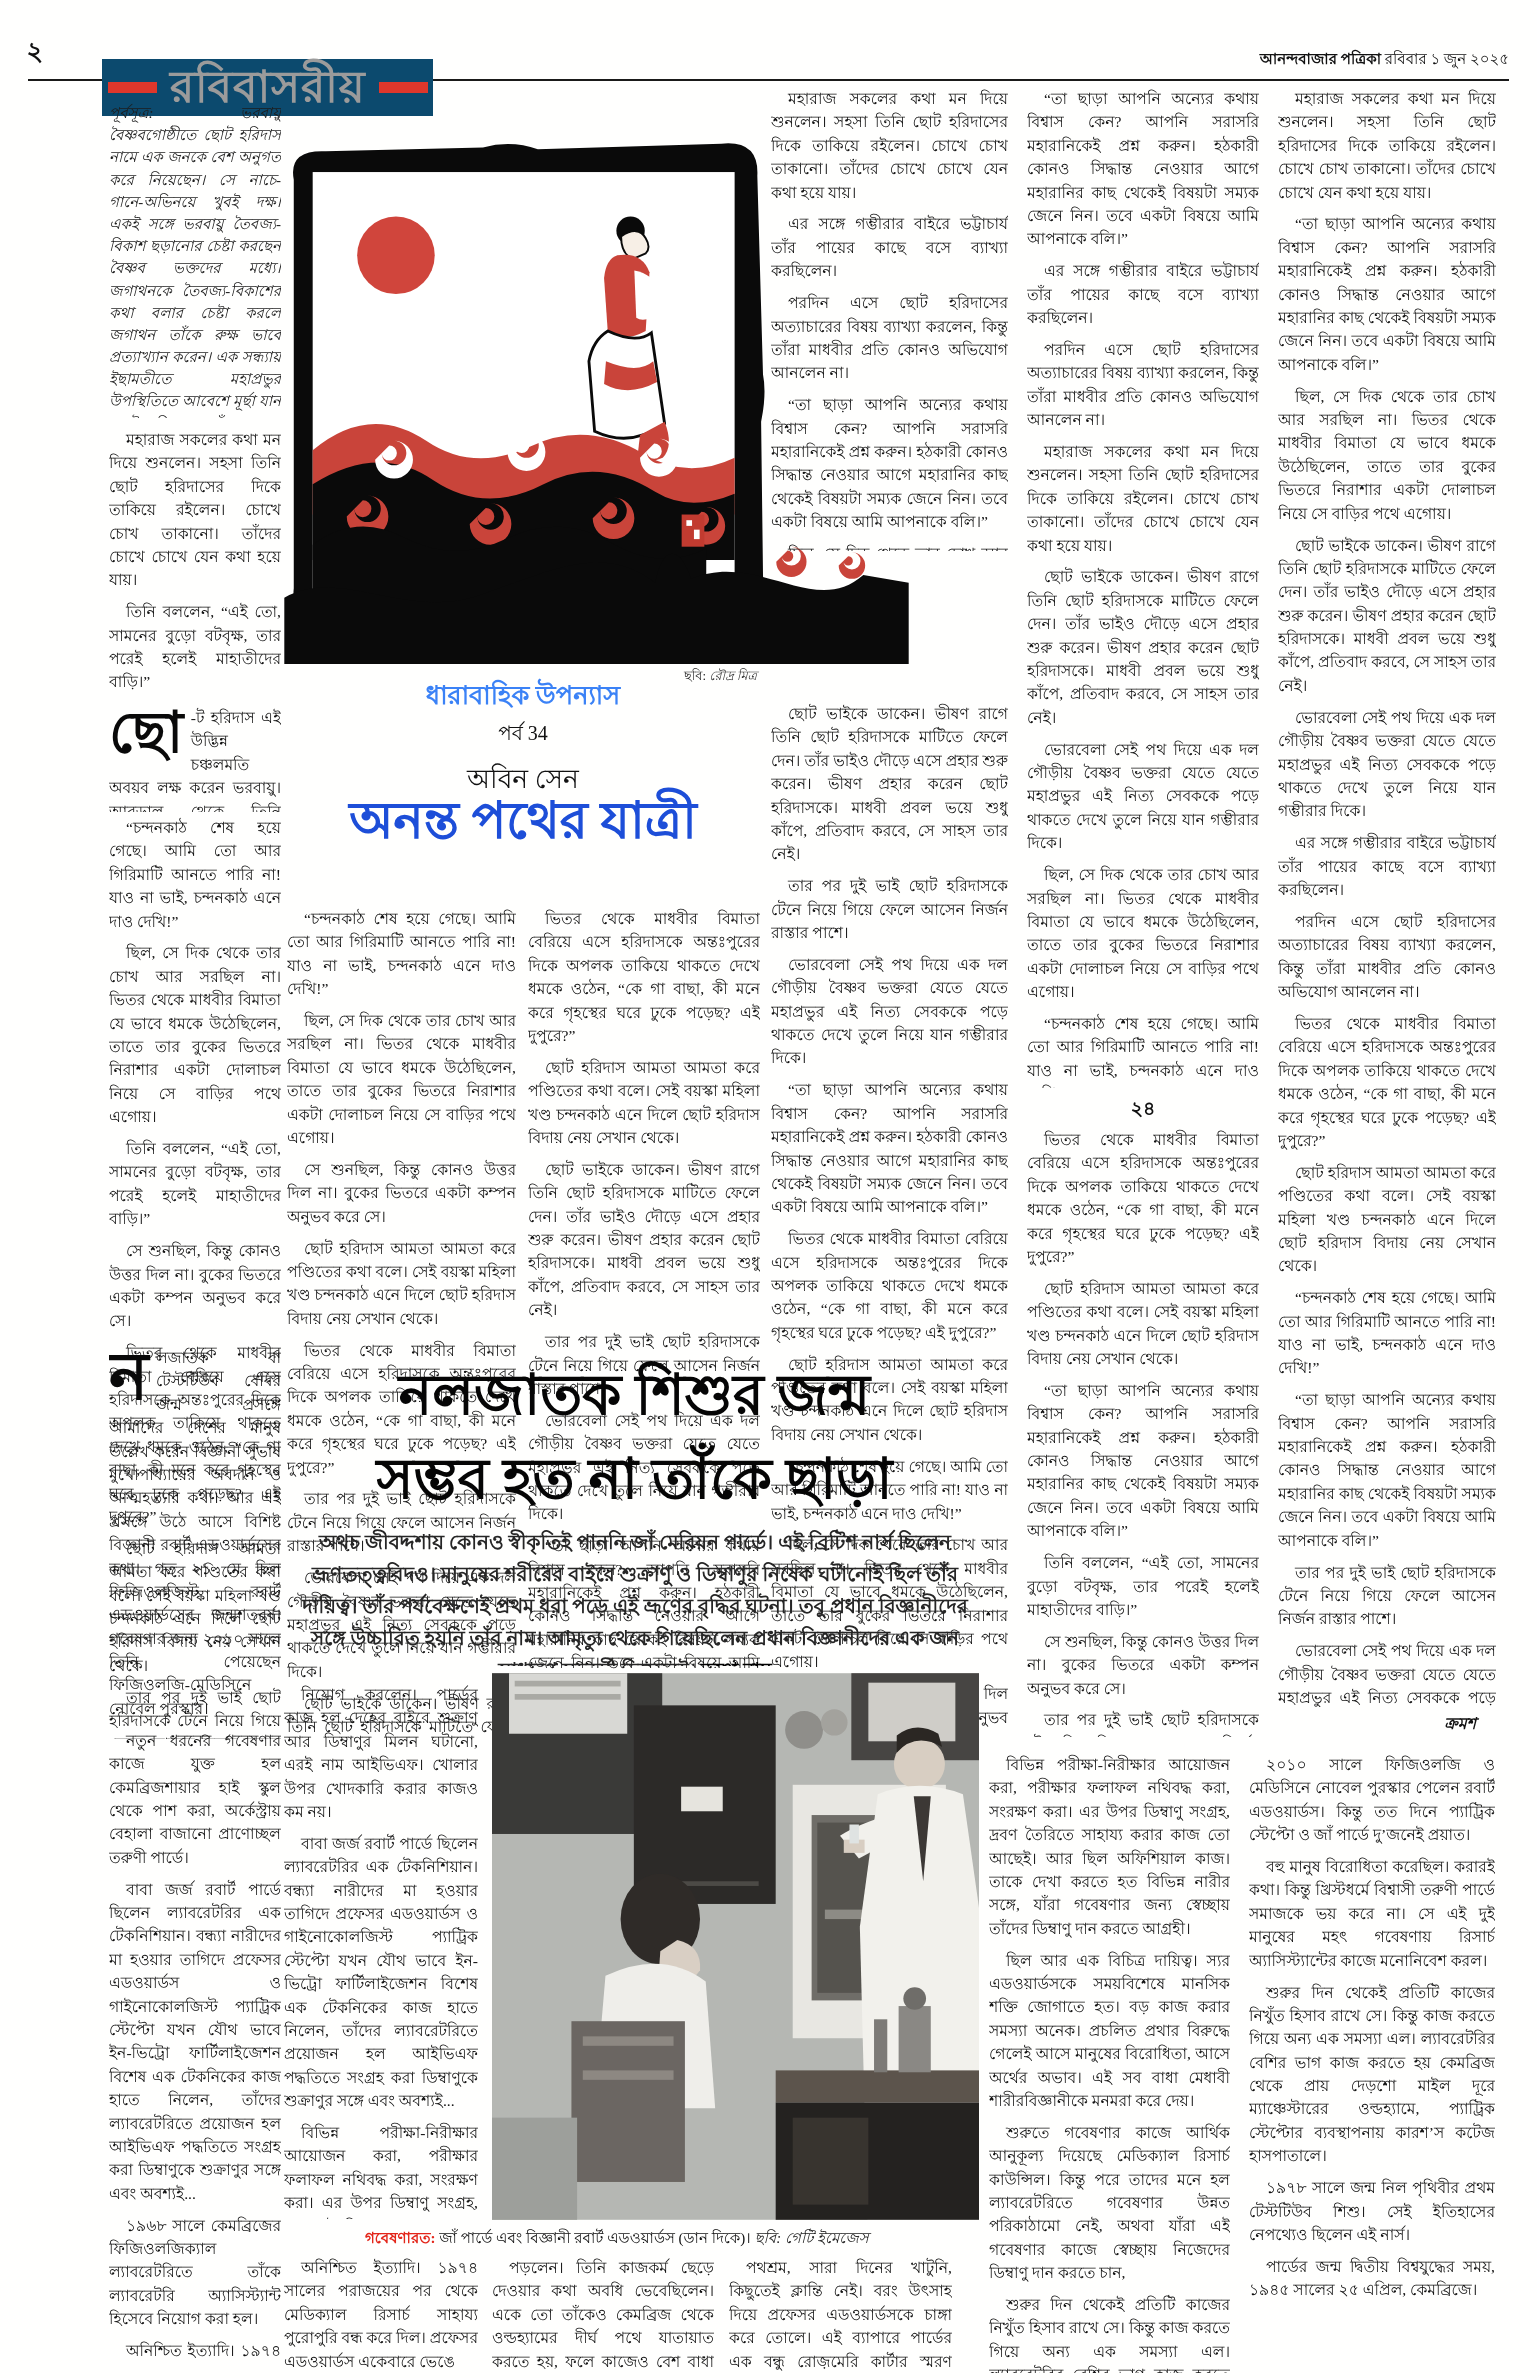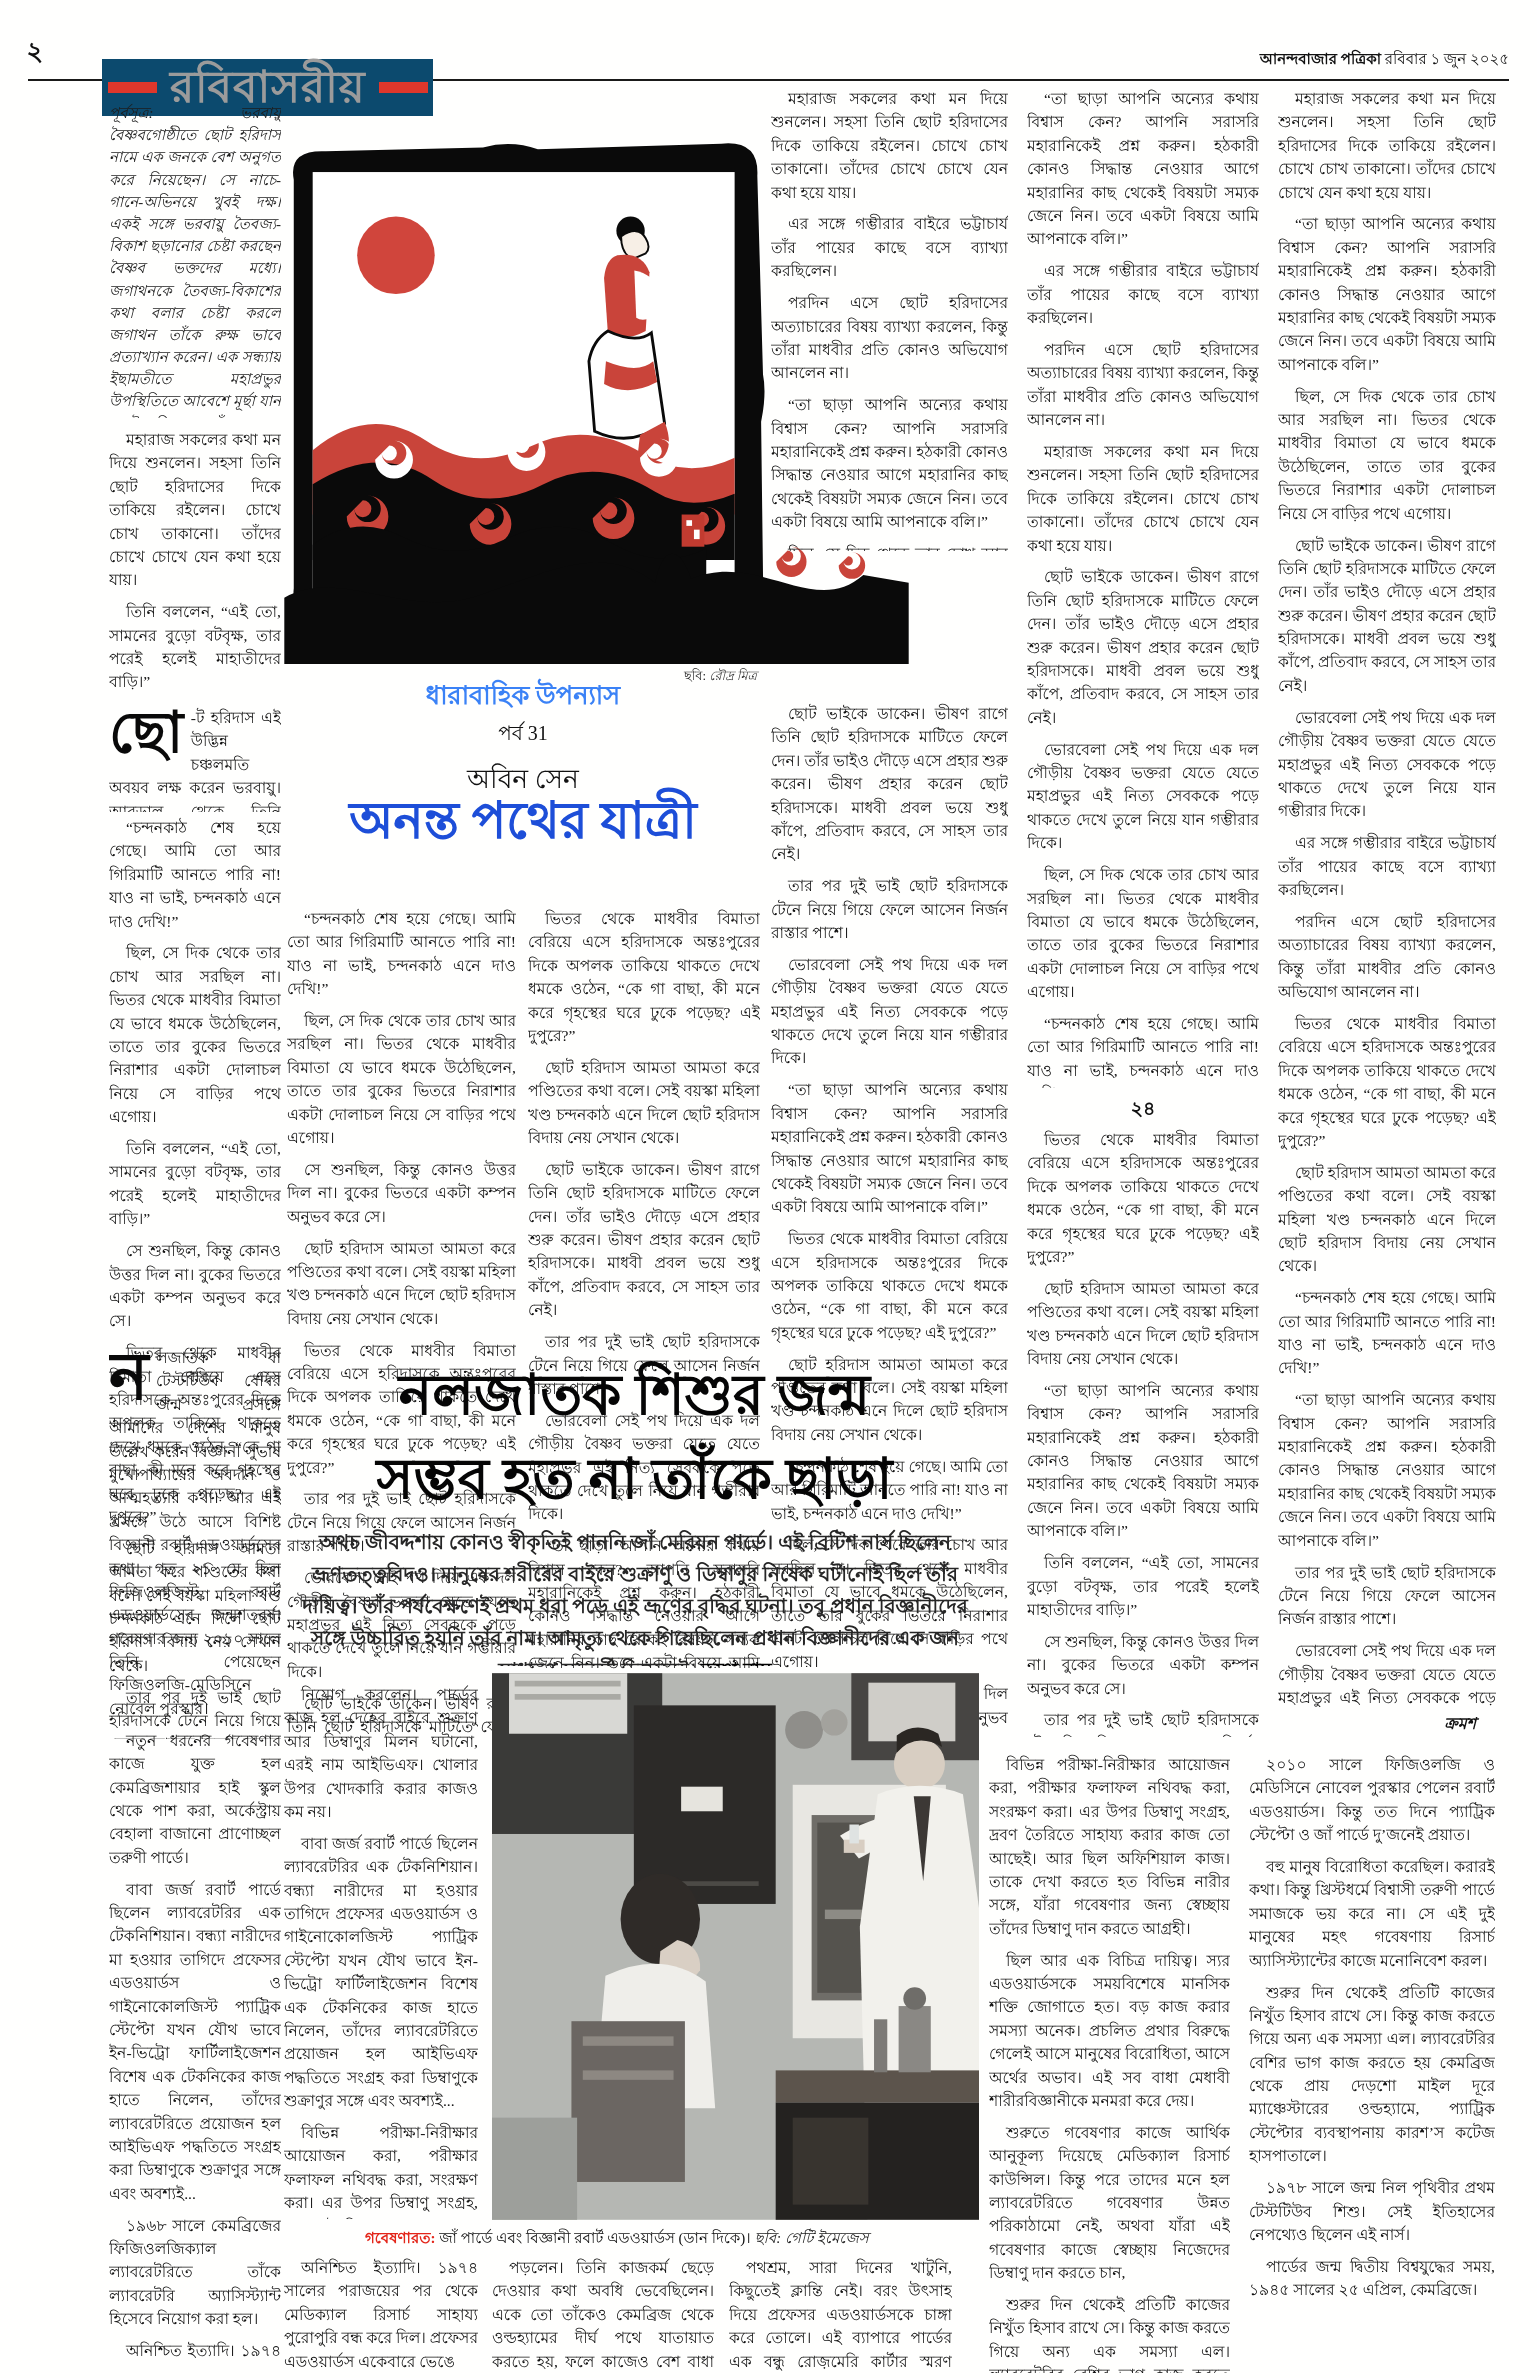--- a/index.html
+++ b/index.html
@@ -104,21 +104,21 @@
       <path d="M520,448 a16,16 0 1,0 16,-16 a10,10 0 1,1 -10,10 a6,6 0 1,0 6,-6" fill="#c9443a"></path>
       <path d="M586,452 a14,14 0 1,0 14,-14 a9,9 0 1,1 -9,9 a5,5 0 1,0 5,-5" fill="#c9443a"></path>
     </svg>
   </div>
   <div class="abs img-credit" style="left:445px;top:666px;width:312px;">
     <span>ছবি: </span><i>রৌদ্র মিত্র</i>
   </div>
 
   <div class="abs kicker-wrap" style="left:284px;top:681px;width:478px;">
     <div class="kicker">ধারাবাহিক উপন্যাস</div>
-    <div class="part">পর্ব 31</div>
+    <div class="part">পর্ব 34</div>
     <div class="author">অবিন সেন</div>
   </div>
   <div class="abs novel-title" style="left:284px;top:785px;width:478px;height:106px;overflow:hidden;">অনন্ত পথের যাত্রী</div>
 
   <div class="col" style="left:109px;top:87px;width:172px;height:331px;">
     <p class="lead-italic">পূর্বসূত্র: ভরবায়ু বৈষ্ণবগোষ্ঠীতে ছোট হরিদাস নামে এক জনকে বেশ অনুগত করে নিয়েছেন। সে নাচে-গানে-অভিনয়ে খুবই দক্ষ। একই সঙ্গে ভরবায়ু তৈবজ্য-বিকাশ ছড়ানোর চেষ্টা করছেন বৈষ্ণব ভক্তদের মধ্যে। জগাথনকে তৈবজ্য-বিকাশের কথা বলার চেষ্টা করলে জগাথন তাঁকে রুক্ষ ভাবে প্রত্যাখ্যান করেন। এক সন্ধ্যায় ইছামতীতে মহাপ্রভুর উপস্থিতিতে আবেশে মূর্ছা যান ছোট হরিদাস। তাঁকে দেখে, তার গান শুনে মোহিত হয়ে পড়েন ছোট হরিদাস; তার মুগ্ধতা থেকে নিজেকে বের করতে পারেন না। এ বার তিনি ছোট হরিদাসের মুগ্ধতাকে বাড়িয়ে তোলার ইচ্ছে জানিয়েছেন। মাধবীকে ইছামতীতে আসা বন্ধ করতে নির্দেশ দিলেন। গভীর অভিমানে সঙ্গীতচর্চাও ছেড়ে দিল সে। ছোট হরিদাসের কাছে চন্দনকাঠ চেয়ে পাঠালেন, যাতে সে বৈষ্ণব হরিদাসের কাছে যায়।</p>
   </div>
   <div class="col" style="left:109px;top:428px;width:172px;height:273px;">
       <p class="para">মহারাজ সকলের কথা মন দিয়ে শুনলেন। সহসা তিনি ছোট হরিদাসের দিকে তাকিয়ে রইলেন। চোখে চোখ তাকানো। তাঁদের চোখে চোখে যেন কথা হয়ে যায়।</p>
       <p class="para">তিনি বললেন, “এই তো, সামনের বুড়ো বটবৃক্ষ, তার পরেই হলেই মাহাতীদের বাড়ি।”</p>

